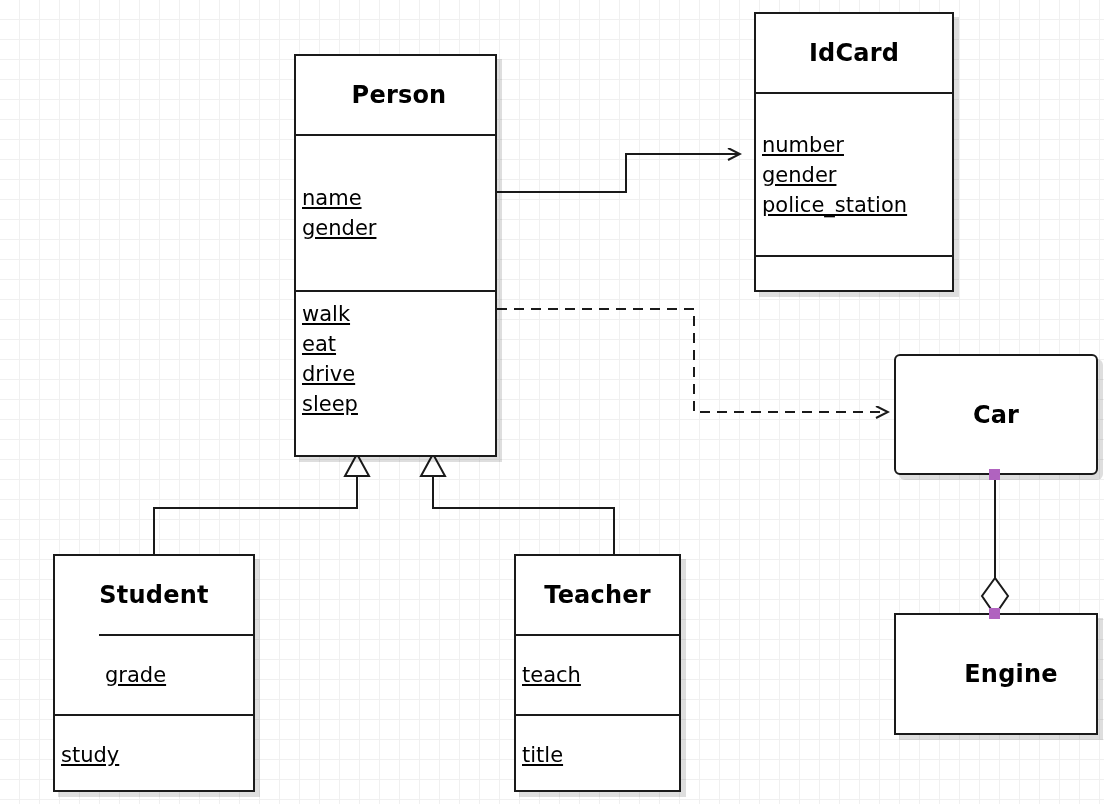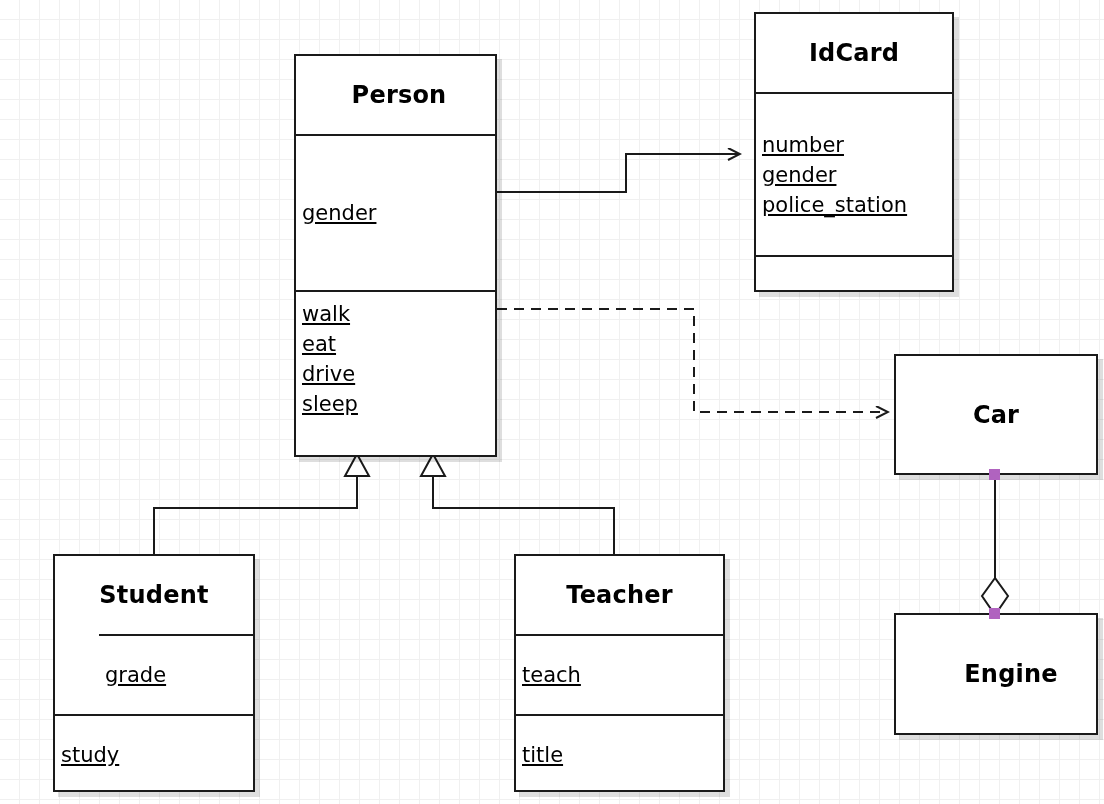--- a/index.html
+++ b/index.html
@@ -114,20 +114,21 @@
       <path d="M995,474 L995,578" fill="none" stroke="#1a1a1a" stroke-width="2"></path>
       <polygon points="995,578 982,596 995,615 1008,596" fill="#ffffff" stroke="#1a1a1a" stroke-width="2" stroke-linejoin="miter"></polygon>
     </g>
   </svg>
 
   <div class="uml-class" style="left:294px; top:54px; width:203px; height:403px;">
     <div class="uml-section sec-title" style="height:78px;margin-left:7px;">
       <span>Person</span>
     </div>
     <div class="uml-section sec-list" style="height:156px;">
+      <div class="row">name</div>
       <div class="row">gender</div>
     </div>
     <div class="uml-section sec-list" style="height:135px;">
       <div class="row">walk</div>
       <div class="row">eat</div>
       <div class="row">drive</div>
       <div class="row">sleep</div>
     </div>
   </div>
 
@@ -148,33 +149,33 @@
       <span>Student</span>
     </div>
     <div class="uml-section sec-list" style="height:80px;margin-left:44px;">
       <div class="row">grade</div>
     </div>
     <div class="uml-section sec-list" style="height:80px;">
       <div class="row">study</div>
     </div>
   </div>
 
-  <div class="uml-class" style="left:514px; top:554px; width:211px; height:238px;">
+  <div class="uml-class" style="left:514px; top:554px; width:167px; height:238px;">
     <div class="uml-section sec-title" style="height:78px;">
       <span>Teacher</span>
     </div>
     <div class="uml-section sec-list" style="height:80px;">
       <div class="row">teach</div>
     </div>
     <div class="uml-section sec-list" style="height:80px;">
       <div class="row">title</div>
     </div>
   </div>
 
-  <div class="uml-class" style="left:894px; top:354px; width:204px; height:121px;">
+  <div class="uml-class" style="left:894px; top:354px; width:204px; height:121px;border-radius:6px;">
     <div class="uml-section sec-title" style="height:117px;">
       <span>Car</span>
     </div>
   </div>
 
   <div class="uml-class" style="left:894px; top:613px; width:204px; height:122px;">
     <div class="uml-section sec-title" style="height:118px;padding-left:30px;">
       <span>Engine</span>
     </div>
   </div>

